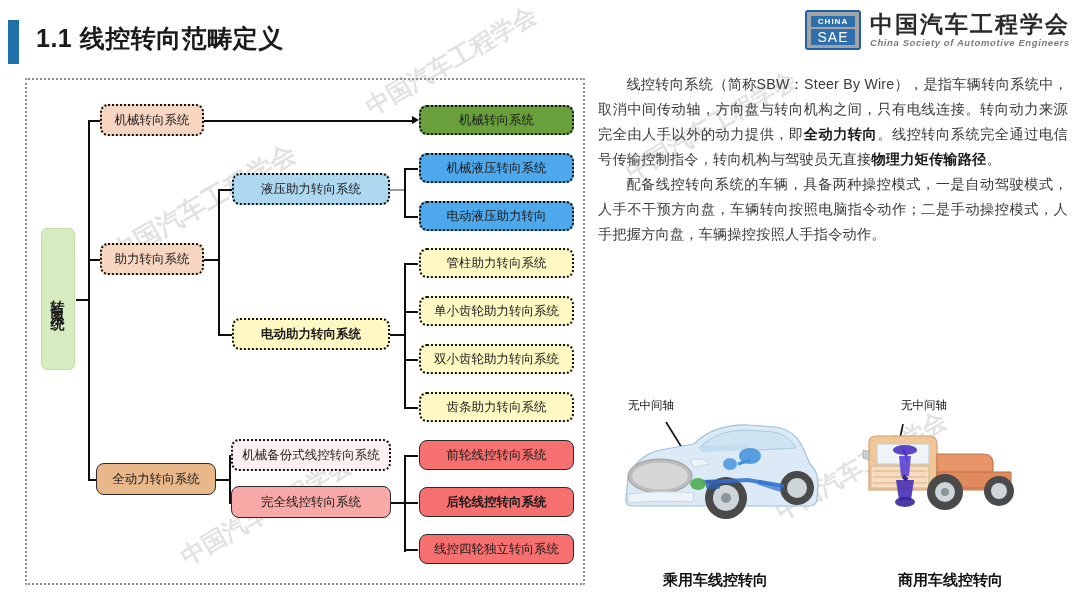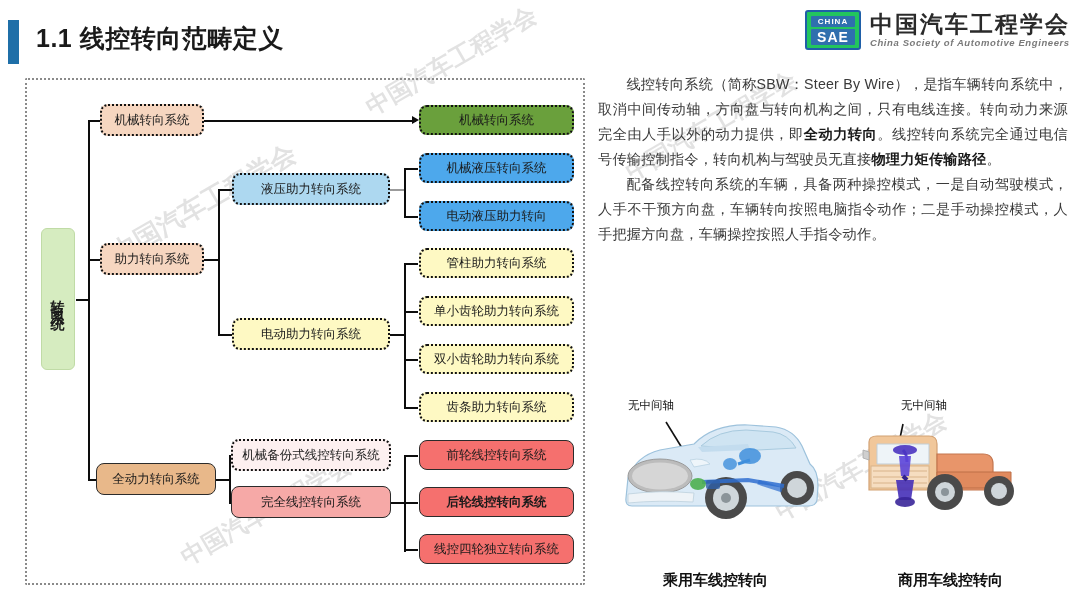--- a/index.html
+++ b/index.html
@@ -21,29 +21,29 @@
     position:absolute; left:36px; top:8px;
     font-size:25px; font-weight:bold; color:#1a1a1a;
     letter-spacing:0.5px; white-space:nowrap;
   }
 
   
   .logo { position:absolute; right:10px; top:8px; height:44px; display:flex; align-items:center; }
   .logo-mark {
     width:56px; height:40px; border:2px solid #1f5fa8; border-radius:3px;
     display:flex; flex-direction:column; align-items:center; justify-content:center;
-    margin-right:9px; background:#22c55e; padding:0 0;
+    margin-right:9px; background:#a3a3a3; padding:0 0;
   }
   .logo-mark .lm-top {
     font-size:8px; font-weight:bold; letter-spacing:1px; color:#fff;
     background:#2f6fae; width:44px; text-align:center; line-height:11px;
     border-radius:1px;
   }
   .logo-mark .lm-bot {
-    font-size:14px; font-weight:bold; letter-spacing:1px; color:#fff;
+    font-size:14px; font-weight:normal; letter-spacing:1px; color:#fff;
     background:#2f6fae; width:44px; text-align:center; line-height:16px;
     margin-top:2px; border-radius:1px;
   }
   .logo-words { display:flex; flex-direction:column; justify-content:center; }
   .logo-cn { font-size:23px; font-weight:bold; color:#2a2a2a; letter-spacing:2px; line-height:25px; }
   .logo-en { font-size:9.5px; font-weight:bold; font-style:italic; color:#7a7a7a; letter-spacing:0.6px; line-height:12px; }
 
   
   .diagram-frame {
     position:absolute; left:25px; top:78px; width:560px; height:507px;
@@ -184,21 +184,21 @@
   <div class="ln hl" style="left:404px; top:502px; width:14px;"></div>
   <div class="ln hl" style="left:404px; top:549px; width:14px;"></div>
 
   <div class="node n-root" style="left:41px; top:228px; width:34px; height:142px;">转向系统</div>
 
   <div class="node dotted c-peach" style="left:100px; top:104px; width:104px; height:32px;">机械转向系统</div>
   <div class="node dotted c-peach" style="left:100px; top:243px; width:104px; height:32px;">助力转向系统</div>
   <div class="node solid c-peach2" style="left:96px; top:463px; width:120px; height:32px;">全动力转向系统</div>
 
   <div class="node dotted c-blue" style="left:232px; top:173px; width:158px; height:32px;">液压助力转向系统</div>
-  <div class="node dotted c-orange" style="left:232px; top:318px; width:158px; height:32px;">电动助力转向系统</div>
+  <div class="node dotted c-orange" style="left:232px; top:318px; width:158px; height:32px;font-weight:bold;">电动助力转向系统</div>
   <div class="node dotted c-pinklt" style="left:231px; top:439px; width:160px; height:32px;" style2="">机械备份式线控转向系统</div>
   <div class="node solid c-pink" style="left:231px; top:486px; width:160px; height:32px;">完全线控转向系统</div>
 
   <div class="node dotted c-green" style="left:419px; top:105px; width:155px; height:30px; color:#1a1a1a;">机械转向系统</div>
   <div class="node dotted c-blue2" style="left:419px; top:153px; width:155px; height:30px;">机械液压转向系统</div>
   <div class="node dotted c-blue2" style="left:419px; top:201px; width:155px; height:30px;">电动液压助力转向</div>
   <div class="node dotted c-orange" style="left:419px; top:248px; width:155px; height:30px;">管柱助力转向系统</div>
   <div class="node dotted c-orange" style="left:419px; top:296px; width:155px; height:30px;">单小齿轮助力转向系统</div>
   <div class="node dotted c-orange" style="left:419px; top:392px; width:155px; height:30px;">齿条助力转向系统</div>
   <div class="node dotted c-orange" style="left:419px; top:344px; width:155px; height:30px;">双小齿轮助力转向系统</div>

